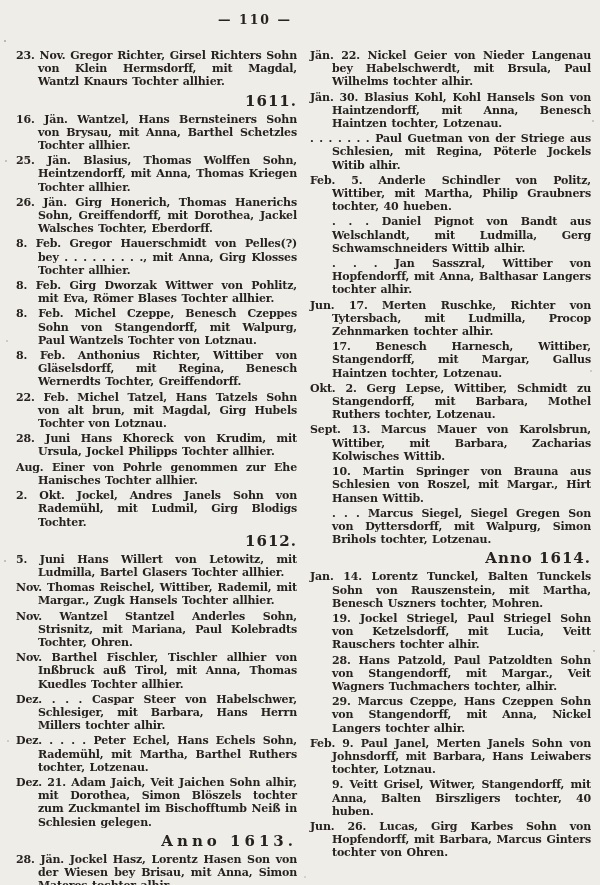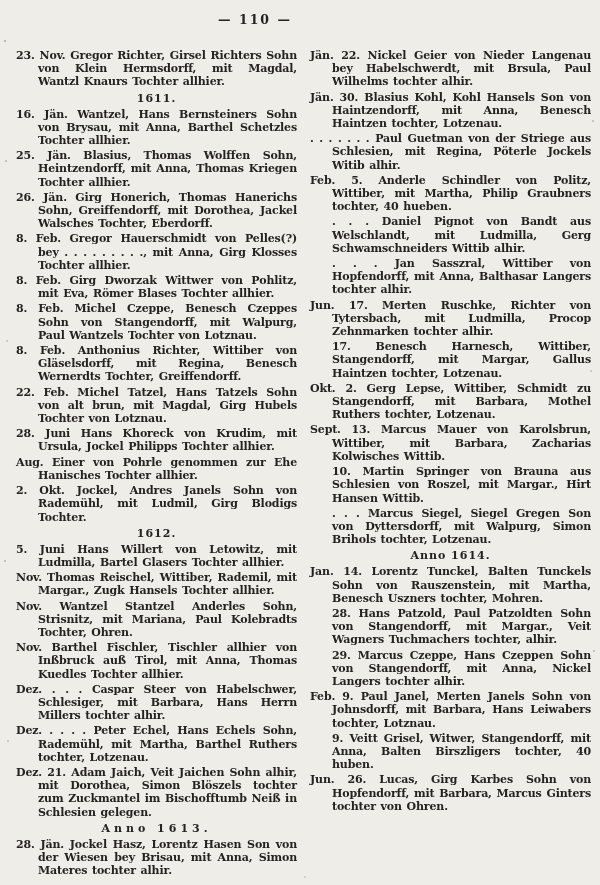--- a/index.html
+++ b/index.html
@@ -45,22 +45,22 @@
     letter-spacing:-0.15px;
     padding-left:22px;
     text-indent:-22px;
     word-spacing:1px;
   }
   .entry.indent{
     padding-left:22px;
     text-indent:0;
   }
   .year-heading{
-    text-align:center;
-    font-size:11px;
+    text-align:right;
+    font-size:15px;
     font-weight:700;
     margin:3px 0 3px 0;
     letter-spacing:1px;
   }
   .year-heading.spaced{
     letter-spacing:4px;
   }
   
   .noise{
     position:absolute;
@@ -119,20 +119,21 @@
         <p class="entry indent">. . . Daniel Pignot von Bandt aus Welschlandt, mit Ludmilla, Gerg Schwamschneiders Wittib alhir.</p>
         <p class="entry indent">. . . Jan Sasszral, Wittiber von Hopfendorff, mit Anna, Balthasar Langers tochter alhir.</p>
         <p class="entry">Jun. 17. Merten Ruschke, Richter von Tytersbach, mit Ludmilla, Procop Zehnmarken tochter alhir.</p>
         <p class="entry indent">17. Benesch Harnesch, Wittiber, Stangendorff, mit Margar, Gallus Haintzen tochter, Lotzenau.</p>
         <p class="entry">Okt. 2. Gerg Lepse, Wittiber, Schmidt zu Stangendorff, mit Barbara, Mothel Ruthers tochter, Lotzenau.</p>
         <p class="entry">Sept. 13. Marcus Mauer von Karolsbrun, Wittiber, mit Barbara, Zacharias Kolwisches Wittib.</p>
         <p class="entry indent">10. Martin Springer von Brauna aus Schlesien von Roszel, mit Margar., Hirt Hansen Wittib.</p>
         <p class="entry indent">. . . Marcus Siegel, Siegel Gregen Son von Dyttersdorff, mit Walpurg, Simon Brihols tochter, Lotzenau.</p>
         <div class="year-heading">Anno 1614.</div>
         <p class="entry">Jan. 14. Lorentz Tunckel, Balten Tunckels Sohn von Rauszenstein, mit Martha, Benesch Uszners tochter, Mohren.</p>
+        <p class="entry indent">19. Jockel Striegel, Paul Striegel Sohn von Ketzelsdorff, mit Lucia, Veitt Rauschers tochter alhir.</p>
         <p class="entry indent">28. Hans Patzold, Paul Patzoldten Sohn von Stangendorff, mit Margar., Veit Wagners Tuchmachers tochter, alhir.</p>
         <p class="entry indent">29. Marcus Czeppe, Hans Czeppen Sohn von Stangendorff, mit Anna, Nickel Langers tochter alhir.</p>
         <p class="entry">Feb. 9. Paul Janel, Merten Janels Sohn von Johnsdorff, mit Barbara, Hans Leiwabers tochter, Lotznau.</p>
         <p class="entry indent">9. Veitt Grisel, Witwer, Stangendorff, mit Anna, Balten Birszligers tochter, 40 huben.</p>
         <p class="entry">Jun. 26. Lucas, Girg Karbes Sohn von Hopfendorff, mit Barbara, Marcus Ginters tochter von Ohren.</p>
       </div>
   </div>
 </div>
 
 </body></html>

